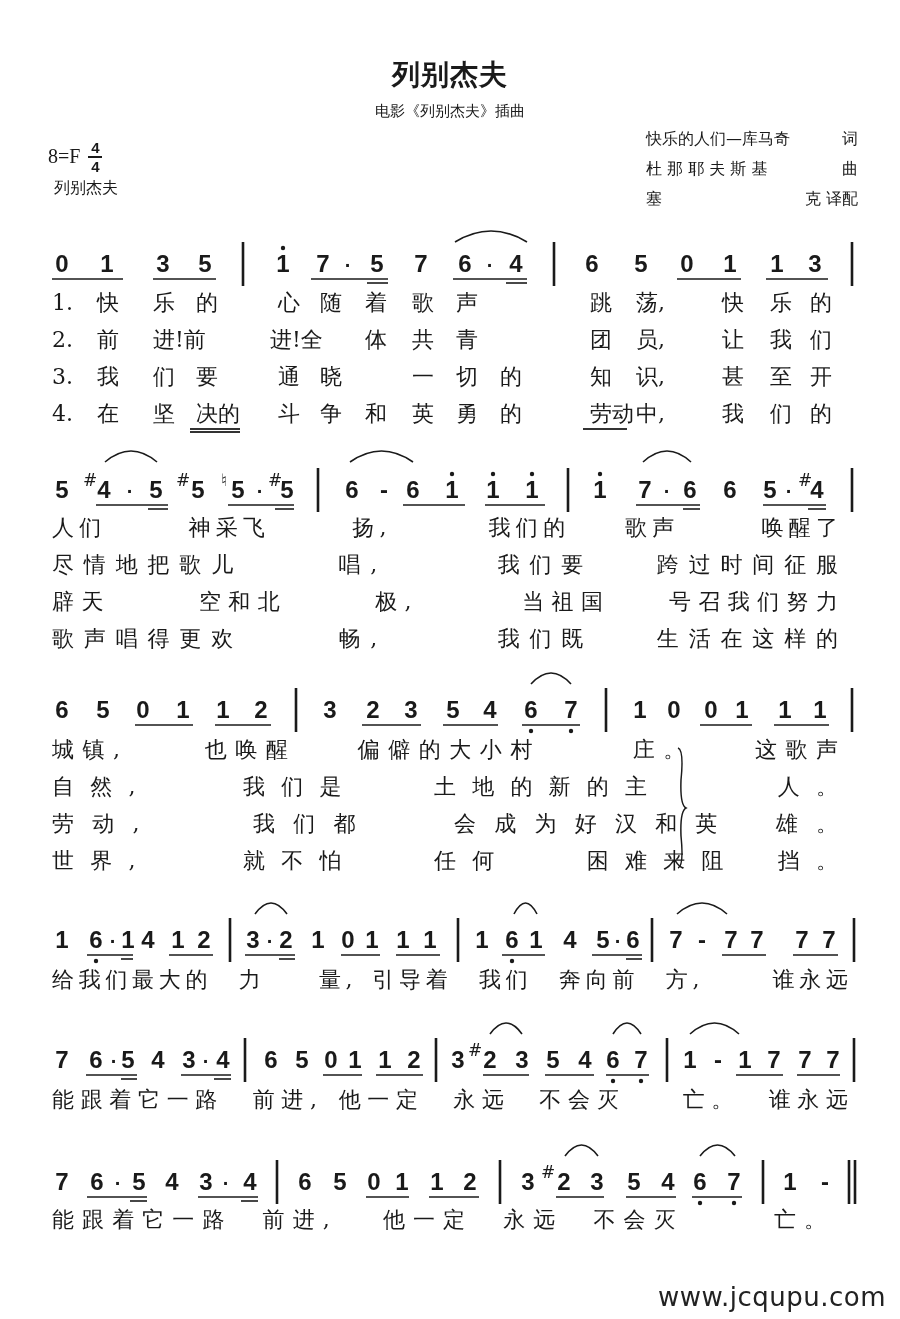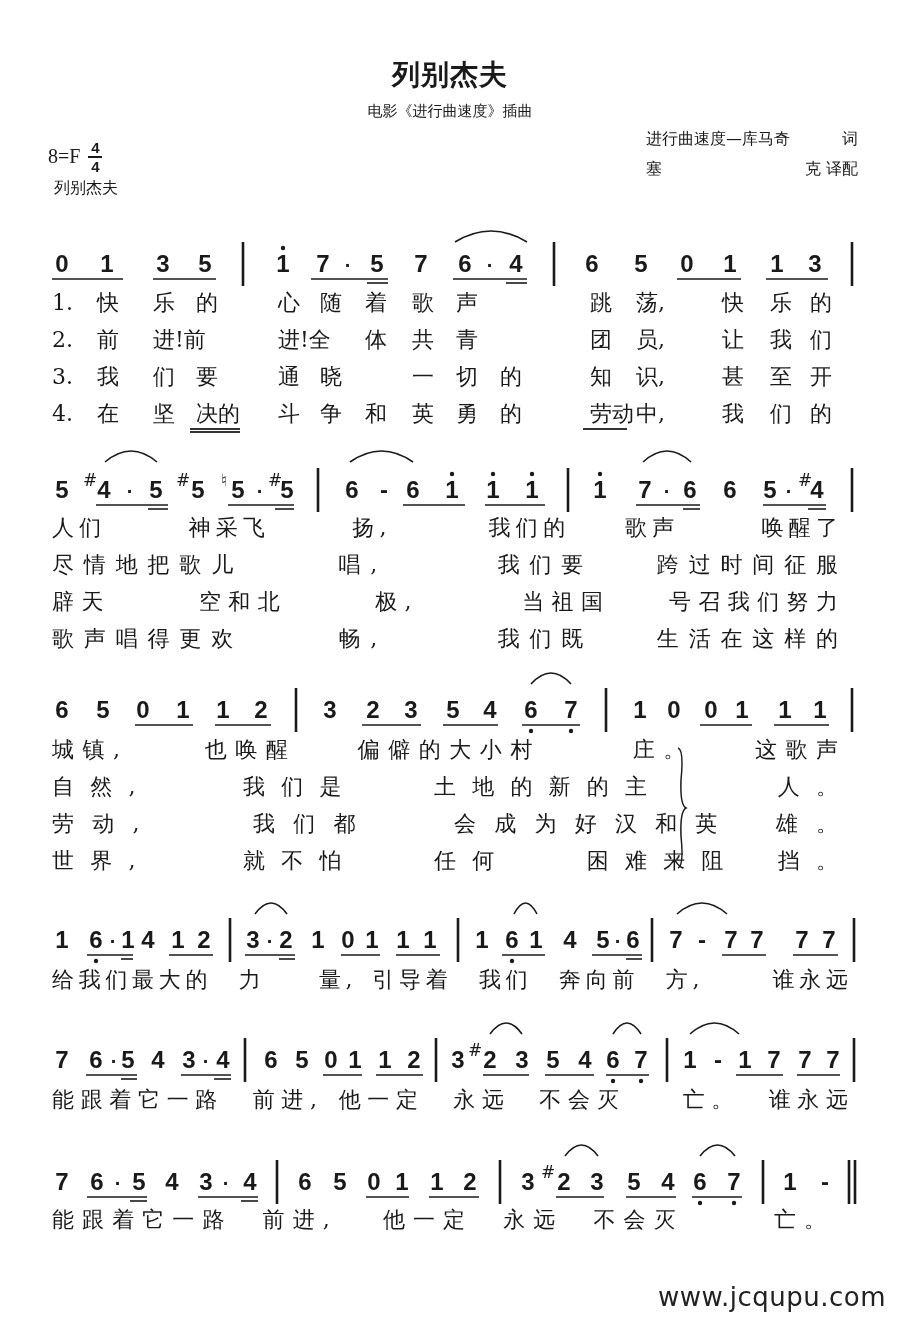--- a/index.html
+++ b/index.html
@@ -14,36 +14,40 @@
   .credits { left: 646px; top: 124px; font-family: "DejaVu Sans", sans-serif; font-size: 16px; line-height: 30px; }
   .credit-row { display: flex; width: 212px; justify-content: space-between; }
   .u { position: absolute; height: 1.6px; background: #333; }
   .lyric { font-family: "DejaVu Serif", serif; font-size: 22px; line-height: 36px; white-space: pre; }
   .watermark { right: 14px; top: 1282px; font-family: "DejaVu Sans", sans-serif; font-size: 26px; color: #222; letter-spacing: 0.5px; }
 </style>
 </head>
 <body>
 
 <div class="abs title">列别杰夫</div>
-<div class="abs subtitle">电影《进行曲速度》插曲</div>
+<div class="abs subtitle">电影《列别杰夫》插曲</div>
 
 <div class="abs key">
   <span>8=F</span>
   <span class="frac">
     <span>4</span>
     <span class="bar"></span>
     <span>4</span>
   </span>
 </div>
 <div class="abs tempo">列别杰夫</div>
 
 <div class="abs credits">
   <div class="credit-row">
-    <span>进行曲速度—库马奇</span>
+    <span>快乐的人们—库马奇</span>
     <span>词</span>
+  </div>
+  <div class="credit-row">
+    <span>杜 那 耶 夫 斯 基</span>
+    <span>曲</span>
   </div>
   <div class="credit-row">
     <span>塞</span>
     <span>克 译配</span>
   </div>
 </div>
 
 <svg class="abs" style="left:0;top:0" width="900" height="1319" id="score-svg">
     <text x="62" y="272" font-family="&quot;Liberation Sans&quot;, sans-serif" font-size="24" font-weight="bold" text-anchor="middle" fill="#1a1a1a">0</text>
     <text x="107" y="272" font-family="&quot;Liberation Sans&quot;, sans-serif" font-size="24" font-weight="bold" text-anchor="middle" fill="#1a1a1a">1</text>
@@ -308,21 +312,21 @@
     <div class="abs lyric" style="left: 412px; top: 285px;">歌</div>
     <div class="abs lyric" style="left: 456px; top: 285px;">声</div>
     <div class="abs lyric" style="left: 590px; top: 285px;">跳</div>
     <div class="abs lyric" style="left: 636px; top: 285px;">荡,</div>
     <div class="abs lyric" style="left: 722px; top: 285px;">快</div>
     <div class="abs lyric" style="left: 770px; top: 285px;">乐</div>
     <div class="abs lyric" style="left: 810px; top: 285px;">的</div>
     <div class="abs lyric" style="left: 52px; top: 322px;">2.</div>
     <div class="abs lyric" style="left: 97px; top: 322px;">前</div>
     <div class="abs lyric" style="left: 153px; top: 322px;">进!前</div>
-    <div class="abs lyric" style="left: 278px; top: 322px;">进!全</div>
+    <div class="abs lyric" style="left: 270px; top: 322px;">进!全</div>
     <div class="abs lyric" style="left: 365px; top: 322px;">体</div>
     <div class="abs lyric" style="left: 412px; top: 322px;">共</div>
     <div class="abs lyric" style="left: 456px; top: 322px;">青</div>
     <div class="abs lyric" style="left: 590px; top: 322px;">团</div>
     <div class="abs lyric" style="left: 636px; top: 322px;">员,</div>
     <div class="abs lyric" style="left: 722px; top: 322px;">让</div>
     <div class="abs lyric" style="left: 770px; top: 322px;">我</div>
     <div class="abs lyric" style="left: 810px; top: 322px;">们</div>
     <div class="abs lyric" style="left: 52px; top: 359px;">3.</div>
     <div class="abs lyric" style="left: 97px; top: 359px;">我</div>

